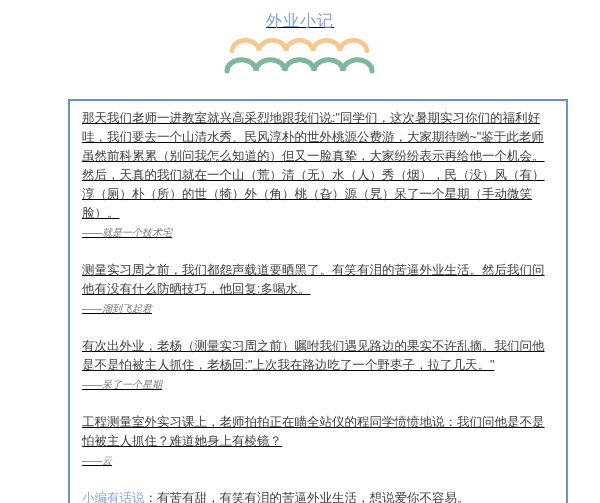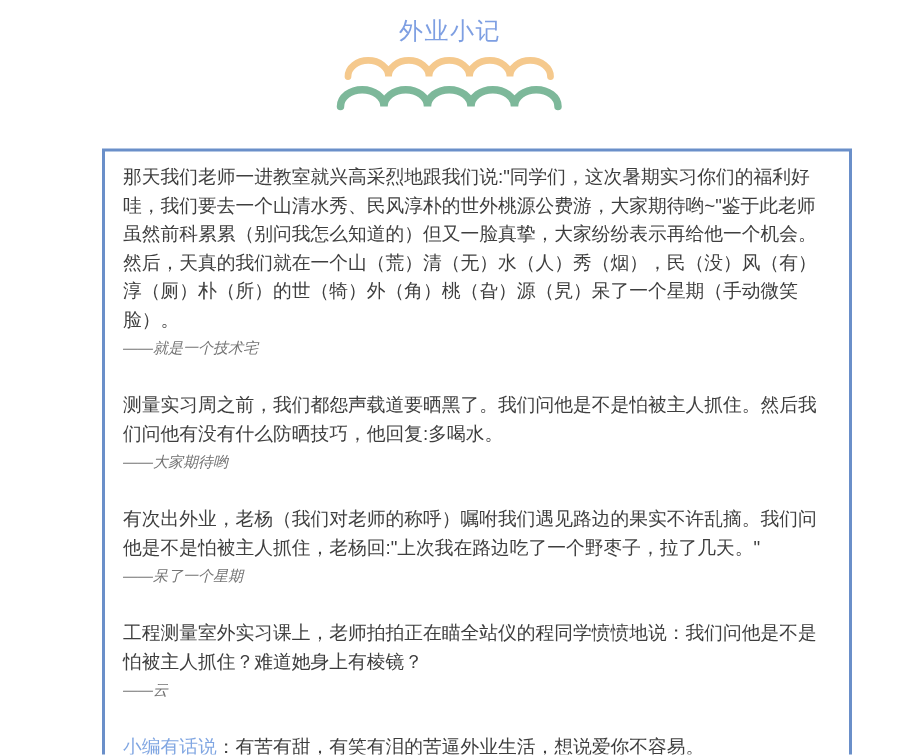--- a/index.html
+++ b/index.html
@@ -10,20 +10,21 @@
   body {
     width: 600px;
     height: 503px;
     font-family: "Liberation Sans", sans-serif;
     overflow: hidden;
   }
   .page {
     width: 600px;
     height: 503px;
     position: relative;
+    text-decoration: underline;
   }
   .title {
     margin: 0;
     padding-top: 11px;
     width: 636px;
     margin-left: -18px;
     text-align: center;
     font-size: 16px;
     font-weight: normal;
     color: #7e9fe2;
@@ -92,26 +93,26 @@
   </div>
 
   <div class="content-box">
 
     <div class="story">
       <p class="story-text">那天我们老师一进教室就兴高采烈地跟我们说:"同学们，这次暑期实习你们的福利好哇，我们要去一个山清水秀、民风淳朴的世外桃源公费游，大家期待哟~"鉴于此老师虽然前科累累（别问我怎么知道的）但又一脸真挚，大家纷纷表示再给他一个机会。然后，天真的我们就在一个山（荒）清（无）水（人）秀（烟），民（没）风（有）淳（厕）朴（所）的世（犄）外（角）桃（旮）源（旯）呆了一个星期（手动微笑脸）。</p>
       <p class="attribution">——就是一个技术宅</p>
     </div>
 
     <div class="story">
-      <p class="story-text">测量实习周之前，我们都怨声载道要晒黑了。我们问他是不是怕被主人抓住。然后我们问他有没有什么防晒技巧，他回复:多喝水。</p>
-      <p class="attribution">——大家期待哟</p>
+      <p class="story-text">测量实习周之前，我们都怨声载道要晒黑了。有笑有泪的苦逼外业生活。然后我们问他有没有什么防晒技巧，他回复:多喝水。</p>
+      <p class="attribution">——溜到飞起君</p>
     </div>
 
     <div class="story">
-      <p class="story-text">有次出外业，老杨（我们对老师的称呼）嘱咐我们遇见路边的果实不许乱摘。我们问他是不是怕被主人抓住，老杨回:"上次我在路边吃了一个野枣子，拉了几天。"</p>
+      <p class="story-text">有次出外业，老杨（测量实习周之前）嘱咐我们遇见路边的果实不许乱摘。我们问他是不是怕被主人抓住，老杨回:"上次我在路边吃了一个野枣子，拉了几天。"</p>
       <p class="attribution">——呆了一个星期</p>
     </div>
 
     <div class="story">
       <p class="story-text">工程测量室外实习课上，老师拍拍正在瞄全站仪的程同学愤愤地说：我们问他是不是怕被主人抓住？难道她身上有棱镜？</p>
       <p class="attribution">——云</p>
     </div>
 
     <p class="editor-note"><span class="editor-label">小编有话说</span><span>：有苦有甜，有笑有泪的苦逼外业生活，想说爱你不容易。</span></p>
 

